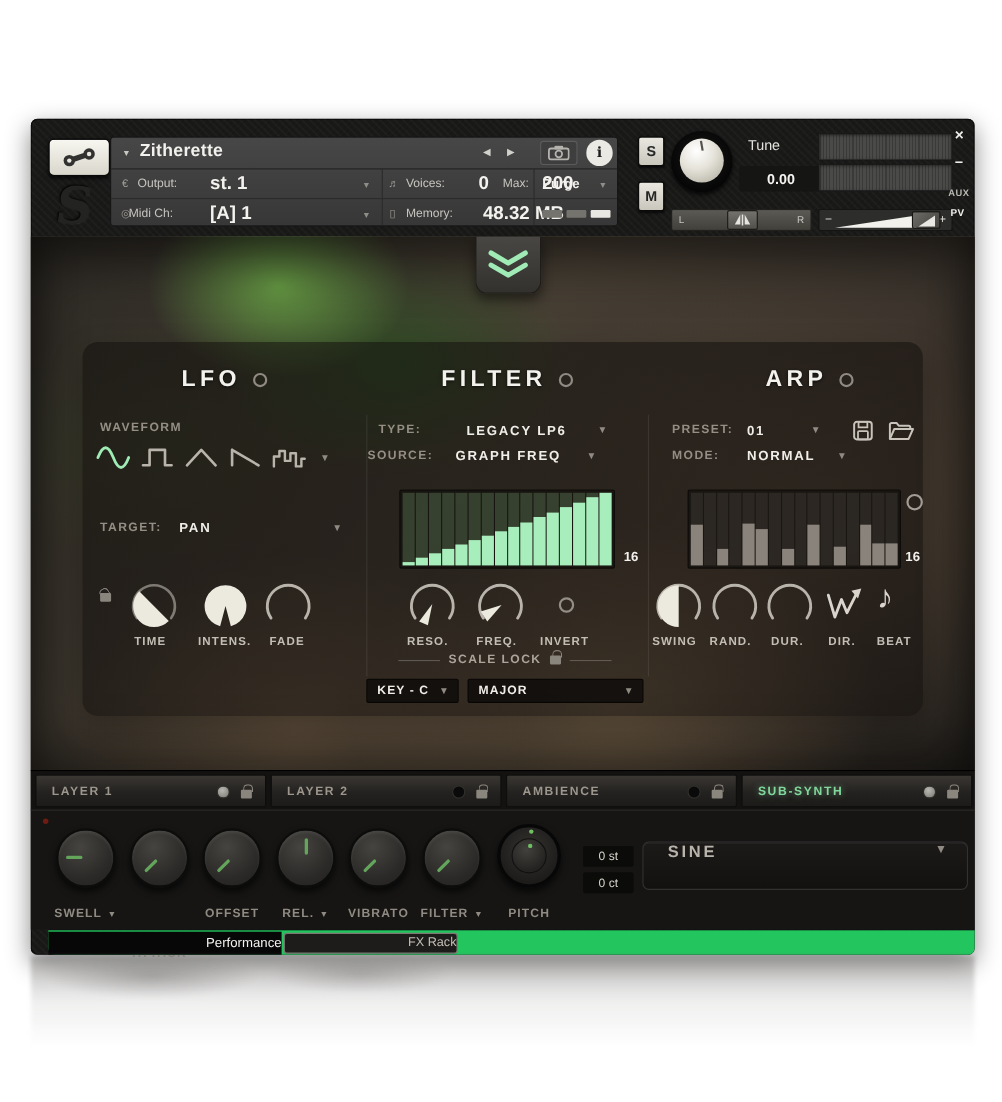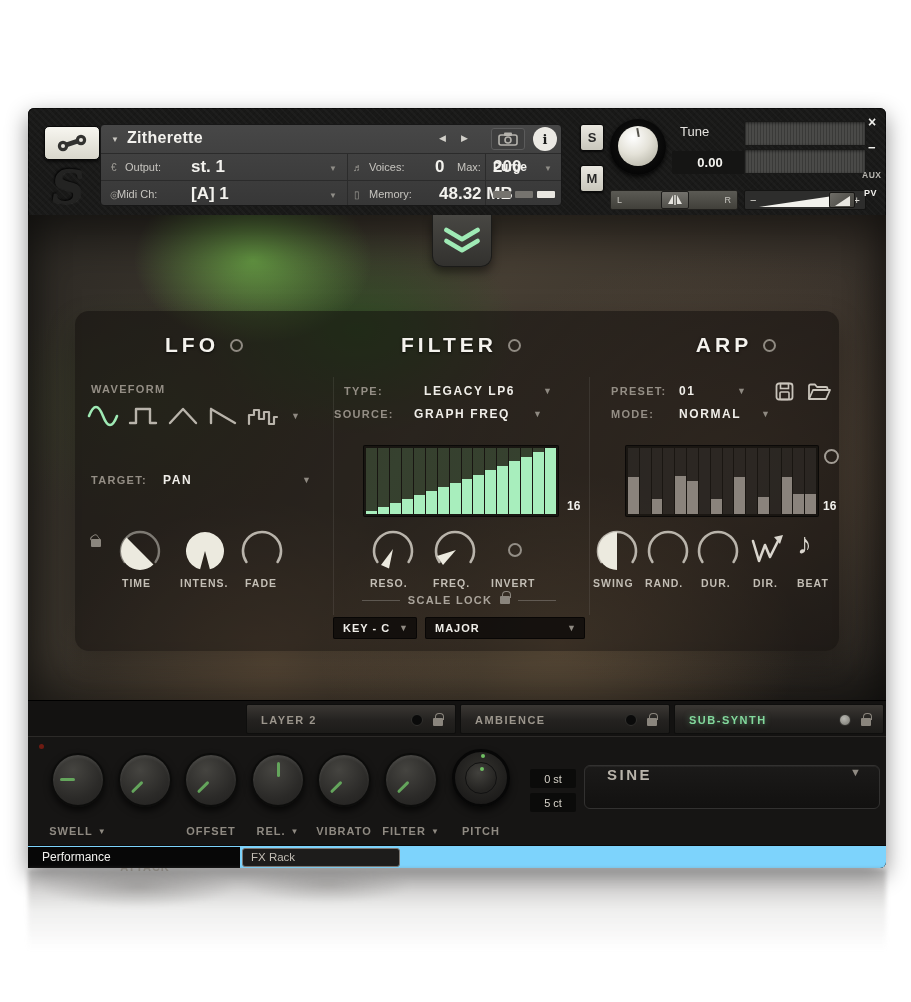--- a/index.html
+++ b/index.html
@@ -143,21 +143,21 @@
   .ctl-lbl { position:absolute; top:88px; font-size:11px; font-weight:bold; letter-spacing:1px; color:#8f8a82; display:flex; gap:5px; align-items:center; justify-content:center; }
   .ctl-lbl .pcaret { font-size:8px; }
   .val-box { position:absolute; left:502px; width:46px; height:19px; background:#0b0b0a; border-radius:2px; color:#d6d2c9; font-size:11px; display:flex; align-items:center; justify-content:center; }
   .sine-select { position:absolute; left:556px; top:28px; width:296px; height:44px;
     background:linear-gradient(#1b1a19,#121110); border:1px solid #323130; border-radius:6px;
     box-shadow:inset 0 1px 0 rgba(255,255,255,0.05); display:flex; align-items:flex-start; }
   .sine-select .sel-val { margin-left:22px; font-size:15px; font-weight:bold; letter-spacing:2.5px; color:#b9b4ab; }
   .sine-select .pcaret { position:absolute; right:18px; font-size:11px; }
 
   
-  .footer { position:absolute; top:737px; left:0; right:0; height:23px; background:#7dd3fc; border-top:1px solid #0a0a0a; border-radius:0 0 6px 6px; }
+  .footer { position:absolute; top:737px; left:16px; right:0; height:23px; background:#22c55e; border-top:1px solid #0a0a0a; border-radius:0 0 6px 6px;text-align:right; }
   .perf-tab { position:absolute; left:0px; top:1px; width:212px; height:21px; background:#070707; color:#f2f1ee; font-size:12px; line-height:21px; padding-left:14px; }
   .fx-tab { position:absolute; left:214px; top:2px; width:158px; height:19px; background:#1d1c1b; border:1px solid #7b7773; border-radius:3px; color:#c3beb5; font-size:11.5px; line-height:17px; padding-left:8px; }
 
   
   .reflection { position:absolute; left:28px; top:869px; width:858px; height:105px; filter:blur(2px); border-radius:0 0 8px 8px;
     background:
       radial-gradient(140px 30px ellipse at 110px 18px, rgba(90,88,86,0.35), transparent 70%),
       radial-gradient(120px 26px ellipse at 300px 16px, rgba(100,98,96,0.3), transparent 70%),
       linear-gradient(to bottom, rgba(118,116,114,0.45), rgba(170,168,166,0.18) 40%, rgba(255,255,255,0) 78%); }
 </style>
@@ -543,20 +543,25 @@
   </div>
 
   <div class="chevron-tab">
     <svg width="44" height="28" viewBox="0 0 48 30">
       <polyline points="7,3 24,13 41,3" fill="none" stroke="#9feab5" stroke-width="5" stroke-linecap="round" stroke-linejoin="round"></polyline>
       <polyline points="7,15 24,25 41,15" fill="none" stroke="#9feab5" stroke-width="5" stroke-linecap="round" stroke-linejoin="round"></polyline>
     </svg>
   </div>
 
   <div class="layers">
+    <div class="layer-tab" style="left:4px;">
+      <span class="lt-label">LAYER 1</span>
+      <div class="led led-lit"></div>
+      <div class="lock-icon"></div>
+    </div>
     <div class="layer-tab" style="left:218px;">
       <span class="lt-label">LAYER 2</span>
       <div class="led led-dark"></div>
       <div class="lock-icon"></div>
     </div>
     <div class="layer-tab" style="left:432px;">
       <span class="lt-label">AMBIENCE</span>
       <div class="led led-dark"></div>
       <div class="lock-icon"></div>
     </div>
@@ -615,21 +620,21 @@
     </div>
     <div class="ctl-lbl" style="left:348px; width:70px;">
       <span>FILTER</span>
       <span class="pcaret">▼</span>
     </div>
     <div class="ctl-lbl" style="left:420px; width:66px;">
       <span>PITCH</span>
     </div>
 
     <div class="val-box" style="top:32px;">0 st</div>
-    <div class="val-box" style="top:56px;">5 ct</div>
+    <div class="val-box" style="top:56px;">0 ct</div>
 
     <div class="sine-select">
       <span class="sel-val">SINE</span>
       <span class="pcaret">▼</span>
     </div>
   </div>
 
   <div class="footer">
     <div class="perf-tab">Performance</div>
     <div class="fx-tab">FX Rack</div>

